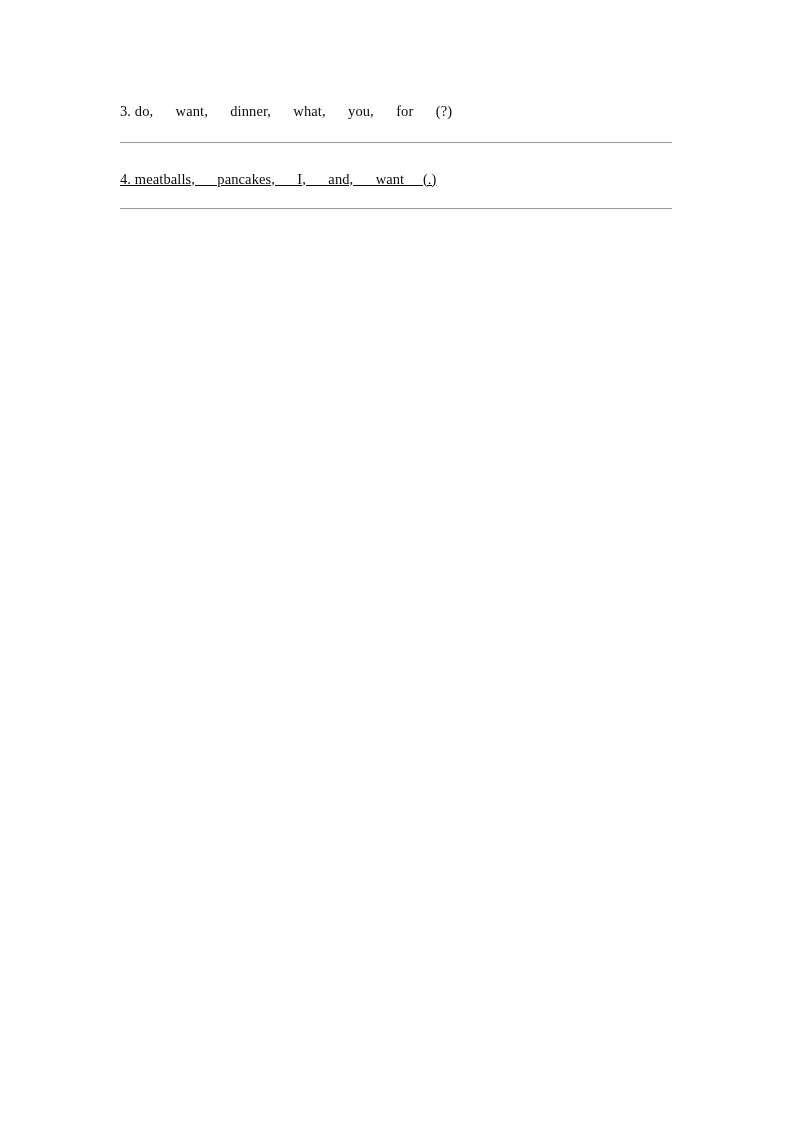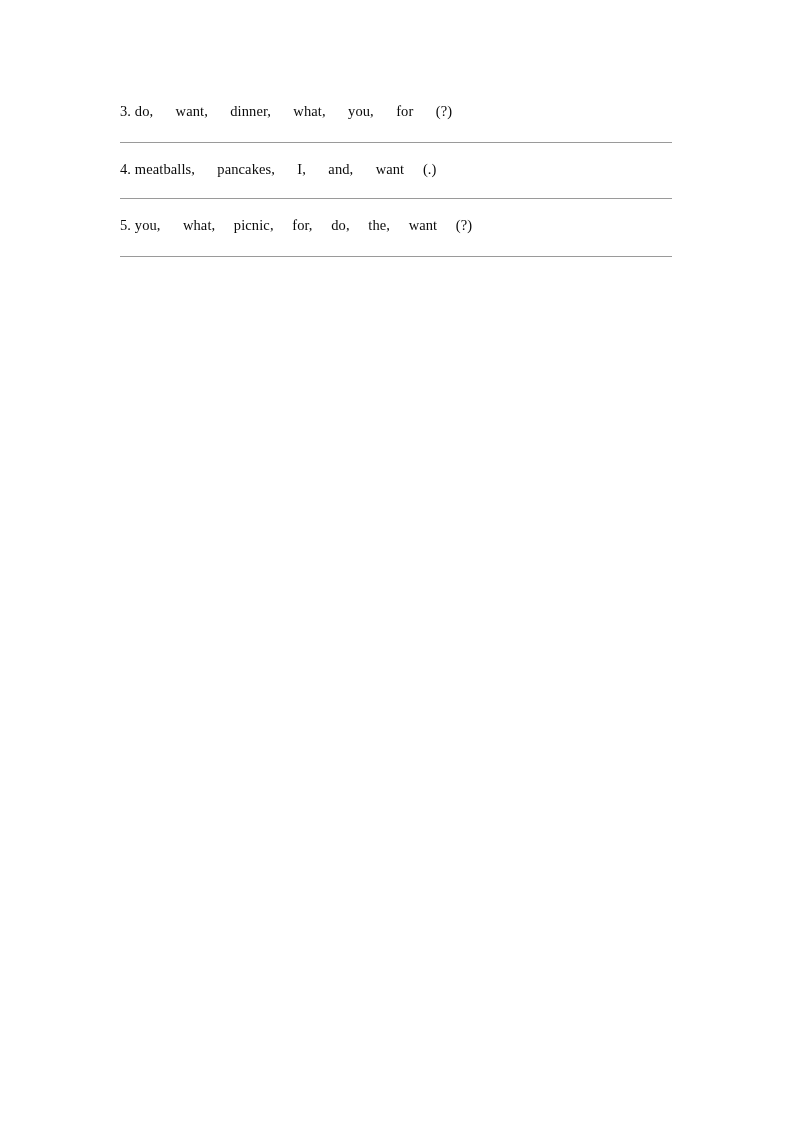--- a/index.html
+++ b/index.html
@@ -54,42 +54,38 @@
     width: 552px;
     height: 1px;
     background: #9a9a9a;
     border: 0;
     margin: 0;
     padding: 0;
   }
 
   
   .item-3 .exercise-text { padding-top: 6px;  padding-bottom: 23px; }
-  .item-4 .exercise-text { padding-top: 19px; padding-bottom: 22px; }
+  .item-4 .exercise-text { padding-top: 29px; padding-bottom: 22px; text-decoration: underline; }
   .item-5 .exercise-text { padding-top: 19px; padding-bottom: 23px; }
   .item-6 .exercise-text { padding-top: 19px; padding-bottom: 31px; }
 </style>
 </head>
 <body>
 
 <div class="page">
 
   <div class="content-block">
 
     <div class="exercise-item item-3">
       <span class="exercise-text">3. do,      want,      dinner,      what,      you,      for      (?)</span>
       <hr class="answer-rule">
     </div>
 
     <div class="exercise-item item-4">
       <span class="exercise-text">4. meatballs,      pancakes,      I,      and,      want     (.)</span>
       <hr class="answer-rule">
     </div>
 
-    <div class="exercise-item item-5">
-      <span class="exercise-text">5. you,      what,     picnic,     for,     do,     the,     want     (?)</span>
-      <hr class="answer-rule">
-    </div>
 
 
   </div>
 
 </div>
 
 </body></html>

